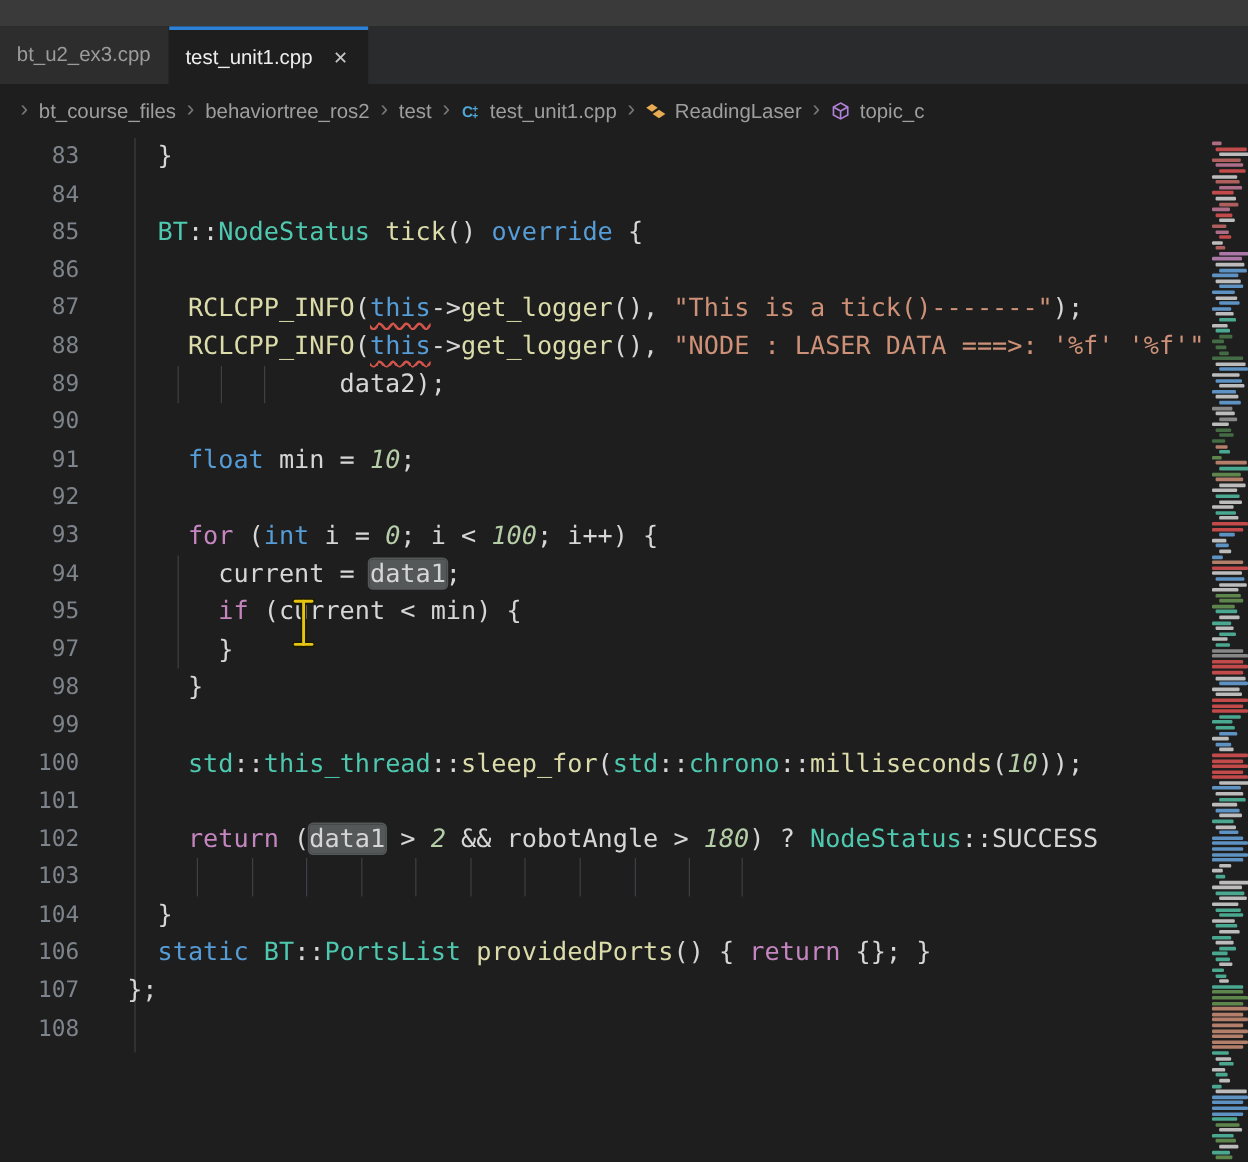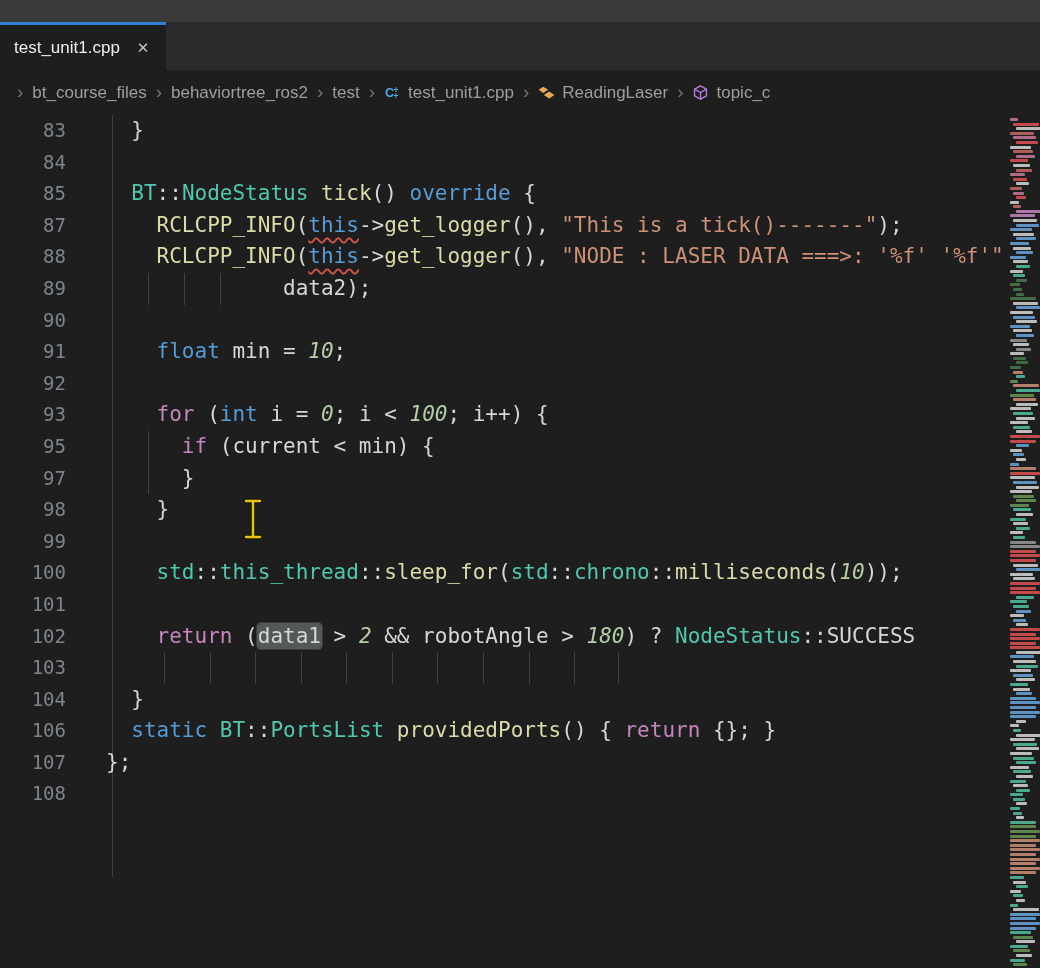--- a/index.html
+++ b/index.html
@@ -54,20 +54,23 @@
 
   
   .pointer { position:absolute; z-index:20; }
 </style>
 </head>
 <body>
 
 <div class="topstrip"></div>
 
 <div class="tabbar">
+    <div class="tab">
+      <span>bt_u2_ex3.cpp</span>
+    </div>
     <div class="tab active">
       <span>test_unit1.cpp</span>
       <span class="close">✕</span>
     </div>
     <div class="tab-spacer"></div>
   </div>
 
 <div class="breadcrumbs">
     <span class="crumb-sep">›</span>
     <span class="crumb">
@@ -123,20 +126,24 @@
       </div>
       <div class="row">
         <div class="ln">84</div>
         <div class="ct"></div>
       </div>
       <div class="row">
         <div class="ln">85</div>
         <div class="ct"><span class="tok-fg">  </span><span class="tok-typ">BT</span><span class="tok-fg">::</span><span class="tok-typ">NodeStatus</span><span class="tok-fg"> </span><span class="tok-fn">tick</span><span class="tok-fg">() </span><span class="tok-kw">override</span><span class="tok-fg"> {</span></div>
       </div>
       <div class="row">
+        <div class="ln">86</div>
+        <div class="ct"></div>
+      </div>
+      <div class="row">
         <div class="ln">87</div>
         <div class="ct"><span class="tok-fg">    </span><span class="tok-fn">RCLCPP_INFO</span><span class="tok-fg">(</span><span class="tok-err">this</span><span class="tok-fg">-&gt;</span><span class="tok-fn">get_logger</span><span class="tok-fg">(), </span><span class="tok-str">"This is a tick()-------"</span><span class="tok-fg">);</span></div>
       </div>
       <div class="row">
         <div class="ln">88</div>
         <div class="ct"><span class="tok-fg">    </span><span class="tok-fn">RCLCPP_INFO</span><span class="tok-fg">(</span><span class="tok-err">this</span><span class="tok-fg">-&gt;</span><span class="tok-fn">get_logger</span><span class="tok-fg">(), </span><span class="tok-str">"NODE : LASER DATA ===&gt;: '%f' '%f'"</span></div>
       </div>
       <div class="row">
         <div class="guide" style="left: 147.745px;"></div>
         <div class="guide" style="left: 184.43px;"></div>
@@ -151,20 +158,25 @@
       <div class="row">
         <div class="ln">91</div>
         <div class="ct"><span class="tok-fg">    </span><span class="tok-kw">float</span><span class="tok-fg"> min = </span><span class="tok-num">10</span><span class="tok-fg">;</span></div>
       </div>
       <div class="row">
         <div class="ln">92</div>
       </div>
       <div class="row">
         <div class="ln">93</div>
         <div class="ct"><span class="tok-fg">    </span><span class="tok-ctl">for</span><span class="tok-fg"> (</span><span class="tok-kw">int</span><span class="tok-fg"> i = </span><span class="tok-num">0</span><span class="tok-fg">; i &lt; </span><span class="tok-num">100</span><span class="tok-fg">; i++) {</span></div>
+      </div>
+      <div class="row">
+        <div class="guide" style="left: 147.745px;"></div>
+        <div class="ln">94</div>
+        <div class="ct"><span class="tok-fg">      current = </span><span class="tok-hl">data1</span><span class="tok-fg">;</span></div>
       </div>
       <div class="row">
         <div class="guide" style="left: 147.745px;"></div>
         <div class="ln">95</div>
         <div class="ct"><span class="tok-fg">      </span><span class="tok-ctl">if</span><span class="tok-fg"> (current &lt; min) {</span></div>
       </div>
       <div class="row">
         <div class="guide" style="left: 147.745px;"></div>
         <div class="ln">97</div>
         <div class="ct"><span class="tok-fg">      }</span></div>

